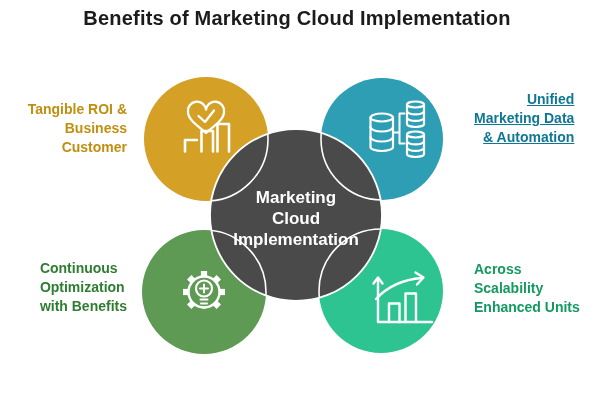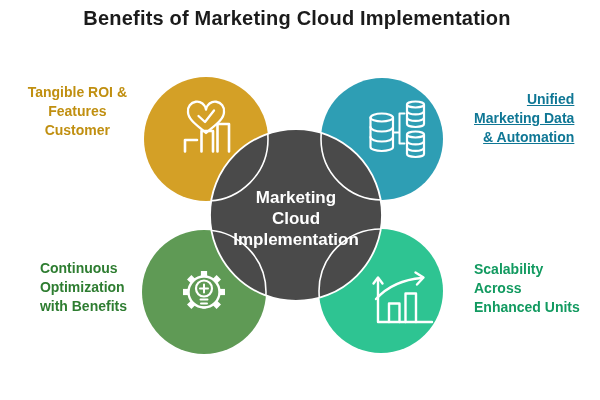--- a/index.html
+++ b/index.html
@@ -14,21 +14,21 @@
   }
   .diagram-svg{position:absolute;left:0;top:0;}
   .diagram-svg text{
     font-family:"Liberation Sans",sans-serif;
     font-weight:700;font-size:17px;text-anchor:middle;
   }
   .label{
     position:absolute;font-size:14px;font-weight:700;line-height:19px;
   }
   .label span{display:block;white-space:nowrap;}
-  .tl{top:83px;right:467px;text-align:center;}
+  .tl{top:100px;right:467px;text-align:right;}
   .tr{top:90px;left:474px;text-align:right;text-decoration:underline;}
   .bl{top:259px;right:467px;text-align:left;}
   .br{top:260px;left:474px;text-align:left;}
 </style>
 </head>
 <body>
 
 <div class="stage">
 
   <h1 class="title">Benefits of Marketing Cloud Implementation</h1>
@@ -103,35 +103,35 @@
       <path d="M373.5,283.5 L378,277.5 L382.5,283.5"></path>
       <path d="M389,322 V303.5 H399.5 V322"></path>
       <path d="M405.5,322 V293.5 H416 V322"></path>
       <path d="M376,299 C388,286 402,279.5 422,278"></path>
       <path d="M415.5,272.5 L423.5,277.5 L417,284.5"></path>
     </g>
   </svg>
 
   <div class="label tl" style="color: rgb(192, 143, 16);">
     <span>Tangible ROI &amp;</span>
-    <span>Features</span>
+    <span>Business</span>
     <span>Customer</span>
   </div>
 
   <div class="label tr" style="color: rgb(15, 119, 149);">
     <span>Unified</span>
     <span>Marketing Data</span>
     <span>&amp; Automation</span>
   </div>
 
   <div class="label bl" style="color: rgb(46, 125, 49);">
     <span>Continuous</span>
     <span>Optimization</span>
     <span>with Benefits</span>
   </div>
 
   <div class="label br" style="color: rgb(18, 154, 96);">
+    <span>Across</span>
     <span>Scalability</span>
-    <span>Across</span>
     <span>Enhanced Units</span>
   </div>
 
 </div>
 
 </body></html>

